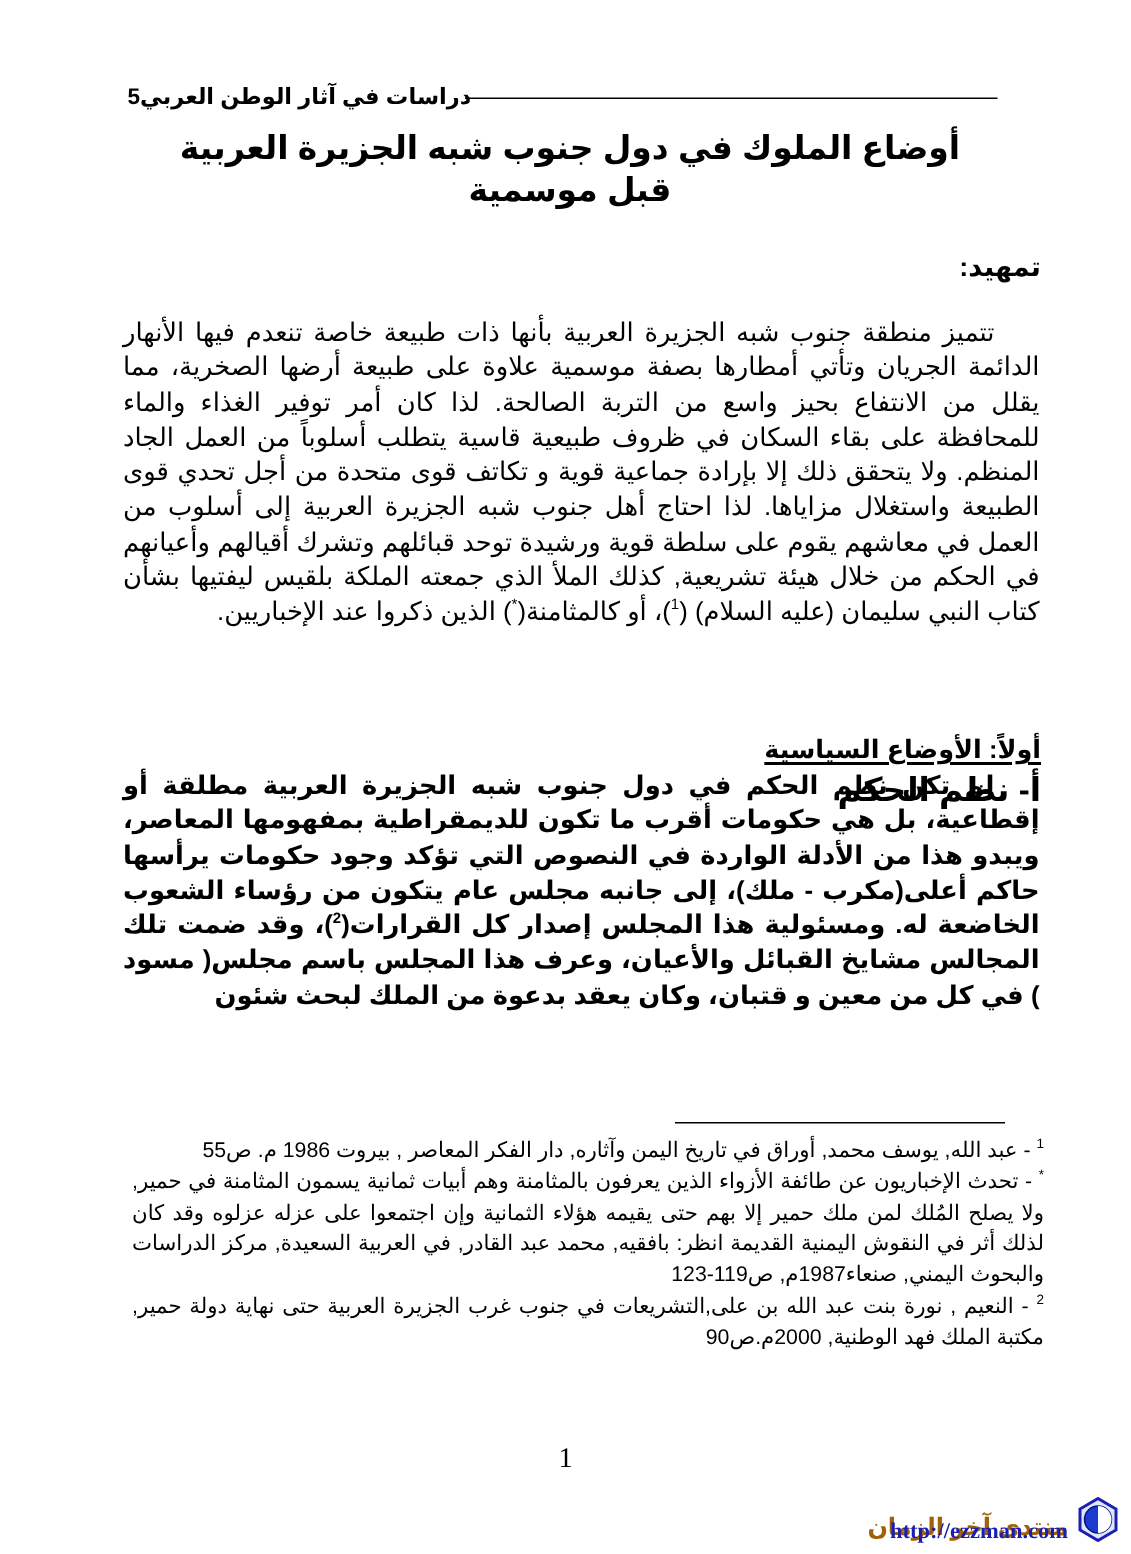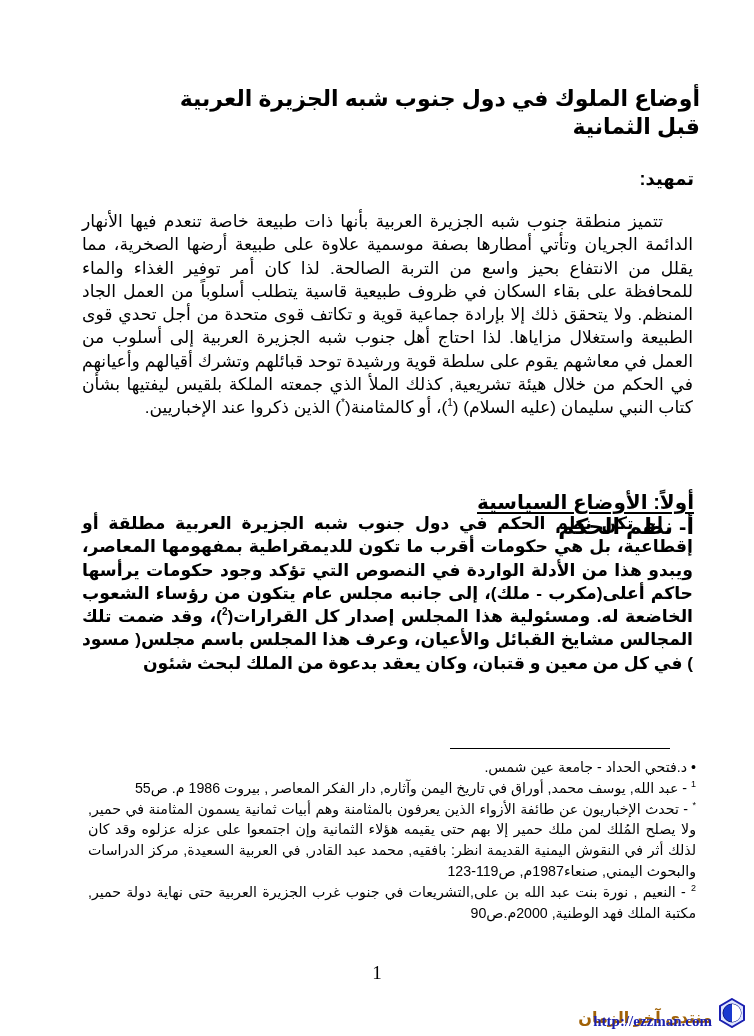--- a/index.html
+++ b/index.html
@@ -41,21 +41,21 @@
       top: 0;
       direction: rtl;
       font-weight: bold;
       font-size: 15px;
       white-space: nowrap;
     }
     .title {
       position: absolute;
       left: 60px;
       width: 640px;
-      text-align: right;
+      text-align: center;
       direction: rtl;
       font-weight: bold;
       white-space: nowrap;
     }
     .title-1 { top: 86px; font-size: 22px; }
     .title-2 { top: 114px; font-size: 22px; }
     .author { top: 143px; font-size: 17px; }
     .author sup { font-size: 9px; }
     .intro-heading {
       position: absolute;
@@ -78,21 +78,21 @@
     }
     .para1 { top: 210px; }
     .body-text .indent { display: inline-block; width: 30px; }
     .body-text sup { font-size: 10px; line-height: 0; }
     .section-heading {
       position: absolute;
       top: 490px;
       right: 60px;
       direction: rtl;
       font-weight: bold;
-      font-size: 20px;
+      font-size: 17px;
       text-decoration: underline;
       text-underline-offset: 3px;
       text-decoration-thickness: 2px;
     }
     .subsection-heading {
       position: absolute;
       top: 514px;
       right: 60px;
       direction: rtl;
       font-weight: bold;
@@ -161,37 +161,40 @@
       font-weight: bold;
       color: #1a1fb0;
       white-space: nowrap;
     }
   </style>
 </head>
 <body>
 
 <div class="page">
 
+  <div class="running-header">
+    <div class="rule"></div>
+    <div class="htext">دراسات في آثار الوطن العربي5</div>
+  </div>
 
   <div class="title title-1">أوضاع الملوك في دول جنوب شبه الجزيرة العربية</div>
-  <div class="title title-2">قبل الثمانية</div>
+  <div class="title title-2">قبل موسمية</div>
 
   <div class="intro-heading">تمهيد:</div>
 
   <div class="body-text para1"><span class="indent"></span><span>تتميز منطقة جنوب شبه الجزيرة العربية بأنها ذات طبيعة خاصة تنعدم فيها الأنهار الدائمة الجريان وتأتي أمطارها بصفة موسمية علاوة على طبيعة أرضها الصخرية، مما يقلل من الانتفاع بحيز واسع من التربة الصالحة. لذا كان أمر توفير الغذاء والماء للمحافظة على بقاء السكان في ظروف طبيعية قاسية يتطلب أسلوباً من العمل الجاد المنظم. ولا يتحقق ذلك إلا بإرادة جماعية قوية و تكاتف قوى متحدة من أجل تحدي قوى الطبيعة واستغلال مزاياها. لذا احتاج أهل جنوب شبه الجزيرة العربية إلى أسلوب من العمل في معاشهم يقوم على سلطة قوية ورشيدة توحد قبائلهم وتشرك أقيالهم وأعيانهم في الحكم من خلال هيئة تشريعية, كذلك الملأ الذي جمعته الملكة بلقيس ليفتيها بشأن كتاب النبي سليمان (عليه السلام) (</span><sup>1</sup><span>)، أو كالمثامنة(</span><sup>*</sup><span>) الذين ذكروا عند الإخباريين.</span></div>
 
   <div class="section-heading">أولاً: الأوضاع السياسية</div>
   <div class="subsection-heading">أ- نظم الحكم</div>
 
   <div class="body-text para2"><span class="indent"></span><span>لم تكن نظم الحكم في دول جنوب شبه الجزيرة العربية مطلقة أو إقطاعية، بل هي حكومات أقرب ما تكون للديمقراطية بمفهومها المعاصر، ويبدو هذا من الأدلة الواردة في النصوص التي تؤكد وجود حكومات يرأسها حاكم أعلى(مكرب - ملك)، إلى جانبه مجلس عام يتكون من رؤساء الشعوب الخاضعة له. ومسئولية هذا المجلس إصدار كل القرارات(</span><sup>2</sup><span>)، وقد ضمت تلك المجالس مشايخ القبائل والأعيان، وعرف هذا المجلس باسم مجلس( مسود ) في كل من معين و قتبان، وكان يعقد بدعوة من الملك لبحث شئون</span></div>
 
   <div class="footnote-rule"></div>
 
   <div class="footnotes">
-    <p class="footnote"><span class="fmark-bullet">•</span> <span>د.فتحي الحداد - جامعة عين شمس.</span></p>
     <p class="footnote"><span class="mark">1</span> <span>- عبد الله, يوسف محمد, أوراق في تاريخ اليمن وآثاره, دار الفكر المعاصر , بيروت 1986 م. ص55</span></p>
     <p class="footnote"><span class="mark">*</span> <span>- تحدث الإخباريون عن طائفة الأزواء الذين يعرفون بالمثامنة وهم أبيات ثمانية يسمون المثامنة في حمير, ولا يصلح المُلك لمن ملك حمير إلا بهم حتى يقيمه هؤلاء الثمانية وإن اجتمعوا على عزله عزلوه وقد كان لذلك أثر في النقوش اليمنية القديمة انظر: بافقيه, محمد عبد القادر, في العربية السعيدة, مركز الدراسات والبحوث اليمني, صنعاء1987م, ص119-123</span></p>
     <p class="footnote"><span class="mark">2</span> <span>- النعيم , نورة بنت عبد الله بن على,التشريعات في جنوب غرب الجزيرة العربية حتى نهاية دولة حمير, مكتبة الملك فهد الوطنية, 2000م.ص90</span></p>
   </div>
 
   <div class="page-number">1</div>
 
   <div class="watermark">
     <svg class="wm-icon" viewBox="0 0 28 30">
       <polygon points="14,1 26,8 26,22 14,29 2,22 2,8" fill="#dfe6ff" stroke="#1a1fb0" stroke-width="2"></polygon>

